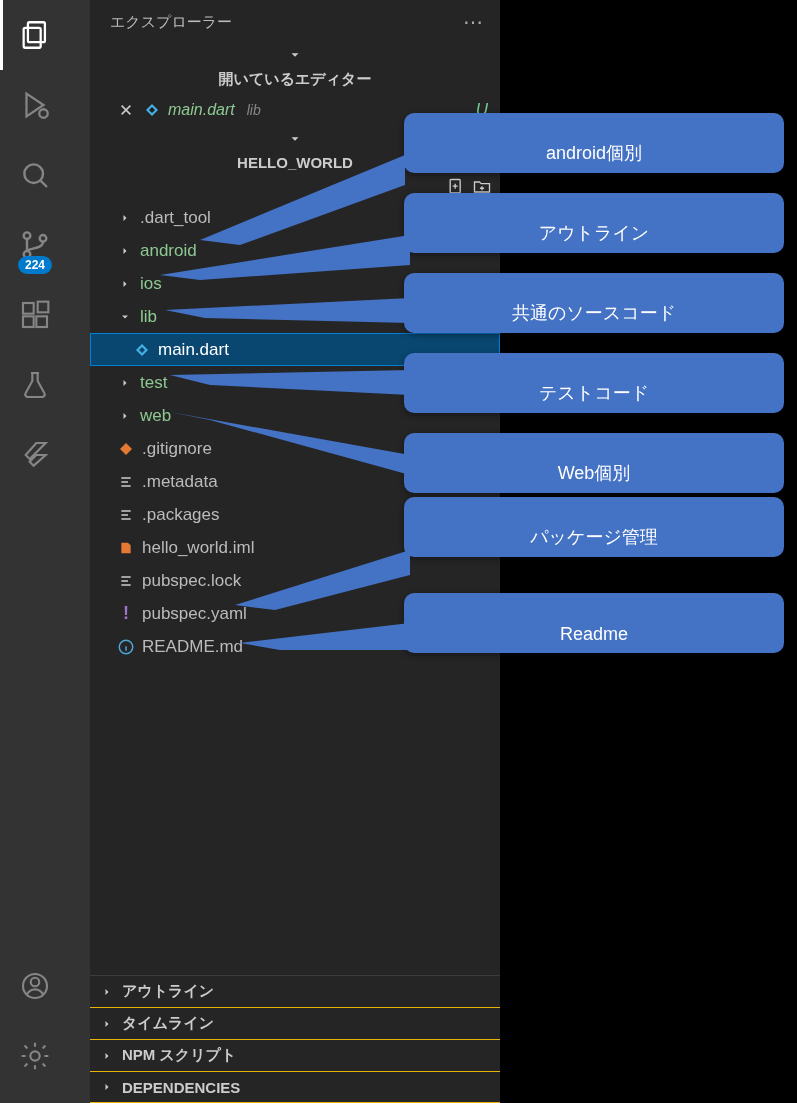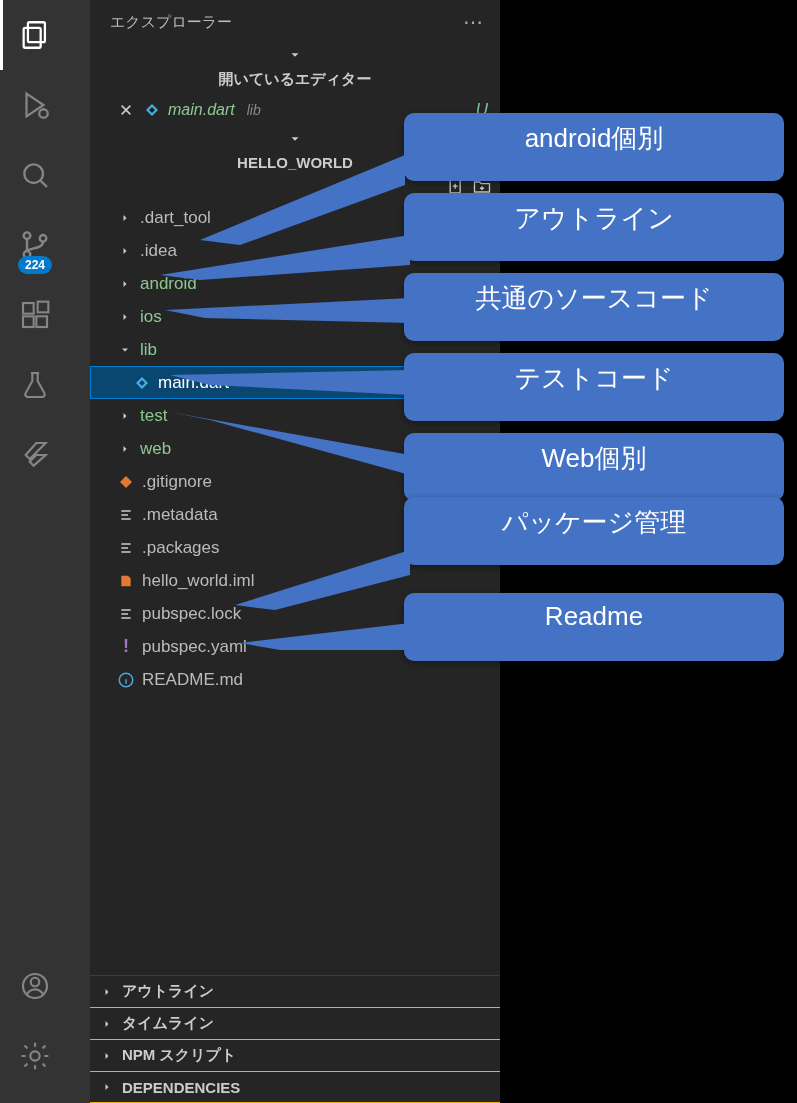--- a/index.html
+++ b/index.html
@@ -171,27 +171,27 @@
     border-bottom: 1px solid #eab308;
     cursor: pointer;
   }
   
   .callout {
     position: absolute;
     background: #4472c4;
     color: #fff;
     border-radius: 10px;
     box-shadow: 0 2px 6px rgba(0,0,0,.4);
-    font-size: 26px;
-    display: flex;
-    align-items: flex-start;
+    font-size: 18px;
+    display: flex;
+    align-items: flex-end;
     justify-content: center;
     padding: 8px 10px;
     width: 380px;
-    height: 68px;
+    height: 60px;
   }
   .arrow {
     position: absolute;
   }
   svg { display: block; }
   .dots { font-size: 20px; color: #aaa; letter-spacing: 1px; }
 </style>
 </head>
 <body>
 
@@ -325,28 +325,20 @@
             </svg>
           </span>
         <span class="folder-muted">.dart_tool</span>
       </div>
       <div class="row indent-1">
         <span class="chev-slot">
             <svg width="12" height="12" viewBox="0 0 16 16" fill="#cccccc">
               <path d="M6 4 l4 4 l-4 4 z"></path>
             </svg>
           </span>
-        <span class="folder-muted">.idea</span>
-      </div>
-      <div class="row indent-1">
-        <span class="chev-slot">
-            <svg width="12" height="12" viewBox="0 0 16 16" fill="#cccccc">
-              <path d="M6 4 l4 4 l-4 4 z"></path>
-            </svg>
-          </span>
         <span class="folder-name">android</span>
       </div>
       <div class="row indent-1">
         <span class="chev-slot">
             <svg width="12" height="12" viewBox="0 0 16 16" fill="#cccccc">
               <path d="M6 4 l4 4 l-4 4 z"></path>
             </svg>
           </span>
         <span class="folder-name">ios</span>
       </div>

